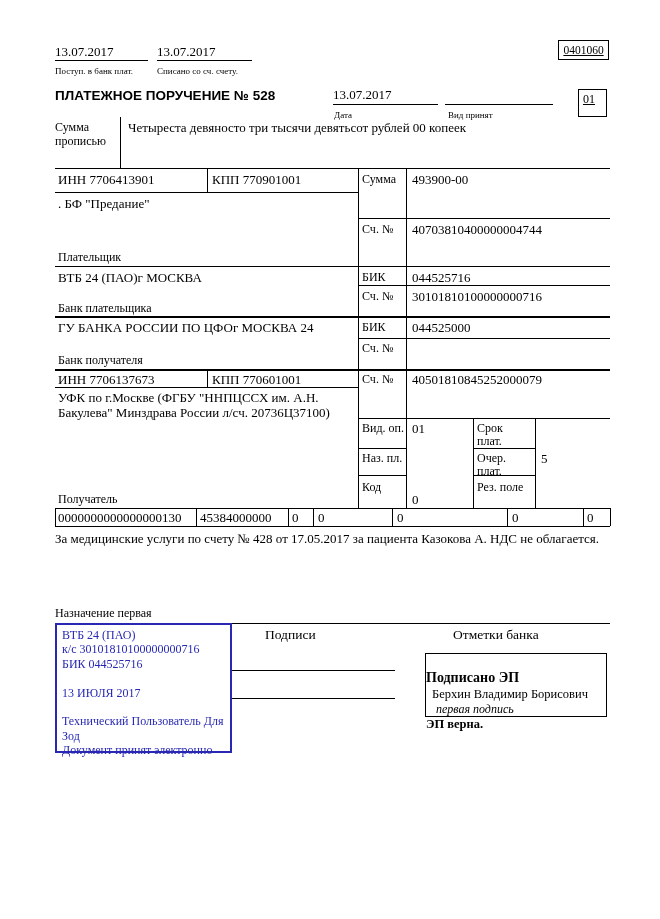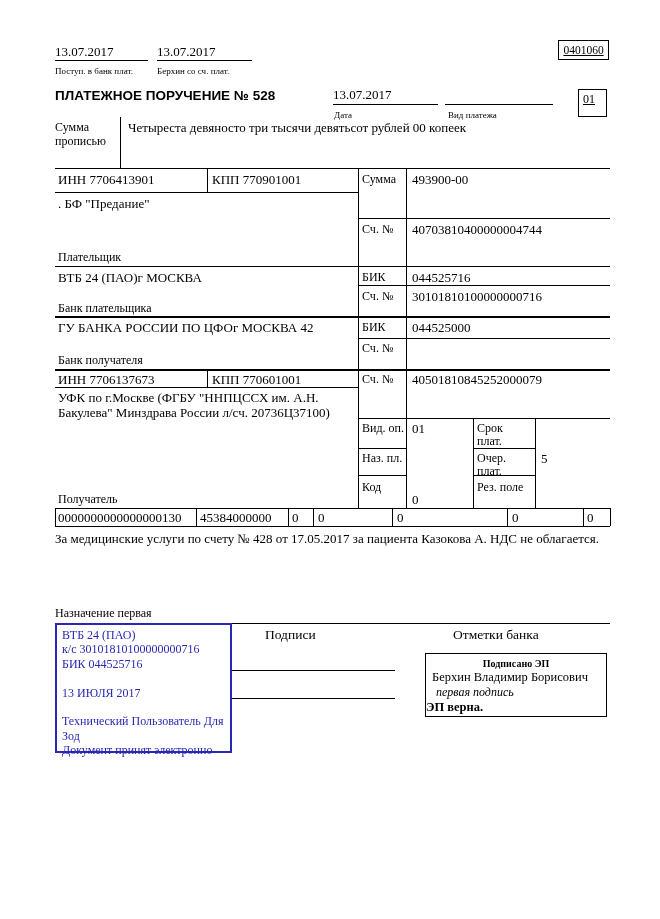--- a/index.html
+++ b/index.html
@@ -14,46 +14,46 @@
   .hl2{ position:absolute; background:#000; height:2px; }
   .vl { position:absolute; background:#000; width:1px; }
   .box{ position:absolute; border:1px solid #000;text-decoration:underline; }
   .title { font-family:"Liberation Sans", sans-serif; font-weight:bold; font-size:13.5px; }
   .stamp { position:absolute; left:55px; top:623px; width:177px; height:130px;
            border:2px solid #2828b4; color:#2828b4; padding:3px 5px;
            font-size:12px; line-height:14.4px; }
   .stamp-line { min-height:14.4px; white-space:nowrap; }
   .ep-box { position:absolute; left:425px; top:653px; width:182px; height:64px;
             border:1px solid #000; }
-  .ep-title { text-align:center; font-weight:bold; font-size:10px; margin-top:4px; }
+  .ep-title { font-weight:bold; font-size:14px; margin-top:16px; }
   .ep-name  { font-size:12.5px; padding-left:6px; margin-top:1px; }
   .ep-note  { font-style:italic; font-size:12px; padding-left:10px; }
   .ep-verna { font-weight:bold; font-size:12.5px; }
 </style>
 </head>
 <body>
 
 <div class="page">
 
   <div class="t" style="left:55px; top:44px;">13.07.2017</div>
   <div class="hl" style="left:55px; top:60px; width:93px;"></div>
   <div class="t sm" style="left:55px; top:64px;">Поступ. в банк плат.</div>
 
   <div class="t" style="left:157px; top:44px;">13.07.2017</div>
   <div class="hl" style="left:157px; top:60px; width:95px;"></div>
-  <div class="t sm" style="left:157px; top:64px;">Берхин со сч. плат.</div>
+  <div class="t sm" style="left:157px; top:64px;">Списано со сч. счету.</div>
 
   <div class="box" style="left:558px; top:40px; width:51px; height:20px; text-align:center; font-size:11.5px; line-height:18px;">0401060</div>
 
   <div class="t title" style="left:55px; top:88px;">ПЛАТЕЖНОЕ ПОРУЧЕНИЕ № 528</div>
   <div class="t" style="left:333px; top:87px;">13.07.2017</div>
   <div class="hl" style="left:333px; top:104px; width:105px;"></div>
   <div class="t sm" style="left:334px; top:108px;">Дата</div>
   <div class="hl" style="left:445px; top:104px; width:108px;"></div>
-  <div class="t sm" style="left:448px; top:108px;">Вид платежа</div>
+  <div class="t sm" style="left:448px; top:108px;">Вид принят</div>
   <div class="box" style="left:578px; top:89px; width:29px; height:28px; padding:2px 0 0 4px; font-size:12px;">01</div>
 
   <div class="t lbl" style="left:55px; top:120px;">Сумма</div>
   <div class="t lbl" style="left:55px; top:134px;">прописью</div>
   <div class="vl" style="left:120px; top:117px; height:51px;"></div>
   <div class="t" style="left:128px; top:120px;">Четыреста девяносто три тысячи девятьсот рублей 00 копеек</div>
 
   <div class="hl" style="left:55px; top:168px; width:555px;"></div>
   <div class="hl" style="left:55px; top:192px; width:303px;"></div>
   <div class="hl" style="left:358px; top:218px; width:252px;"></div>
@@ -87,21 +87,21 @@
   <div class="t" style="left:412px; top:222px;">40703810400000004744</div>
   <div class="t lbl" style="left:58px; top:250px;">Плательщик</div>
 
   <div class="t" style="left:58px; top:270px;">ВТБ 24 (ПАО)г МОСКВА</div>
   <div class="t lbl" style="left:362px; top:270px;">БИК</div>
   <div class="t" style="left:412px; top:270px;">044525716</div>
   <div class="t lbl" style="left:362px; top:289px;">Сч. №</div>
   <div class="t" style="left:412px; top:289px;">30101810100000000716</div>
   <div class="t lbl" style="left:58px; top:301px;">Банк плательщика</div>
 
-  <div class="t" style="left:58px; top:320px;">ГУ БАНКА РОССИИ ПО ЦФОг МОСКВА 42</div>
+  <div class="t" style="left:58px; top:320px;">ГУ БАНКА РОССИИ ПО ЦФОг МОСКВА 24</div>
   <div class="t lbl" style="left:362px; top:320px;">БИК</div>
   <div class="t" style="left:412px; top:320px;">044525000</div>
   <div class="t lbl" style="left:362px; top:341px;">Сч. №</div>
   <div class="t" style="left:412px; top:341px;"></div>
   <div class="t lbl" style="left:58px; top:353px;">Банк получателя</div>
 
   <div class="t" style="left:58px; top:372px;">ИНН 7706137673</div>
   <div class="t" style="left:212px; top:372px;">КПП 770601001</div>
   <div class="t lbl" style="left:362px; top:372px;">Сч. №</div>
   <div class="t" style="left:412px; top:372px;">40501810845252000079</div>

